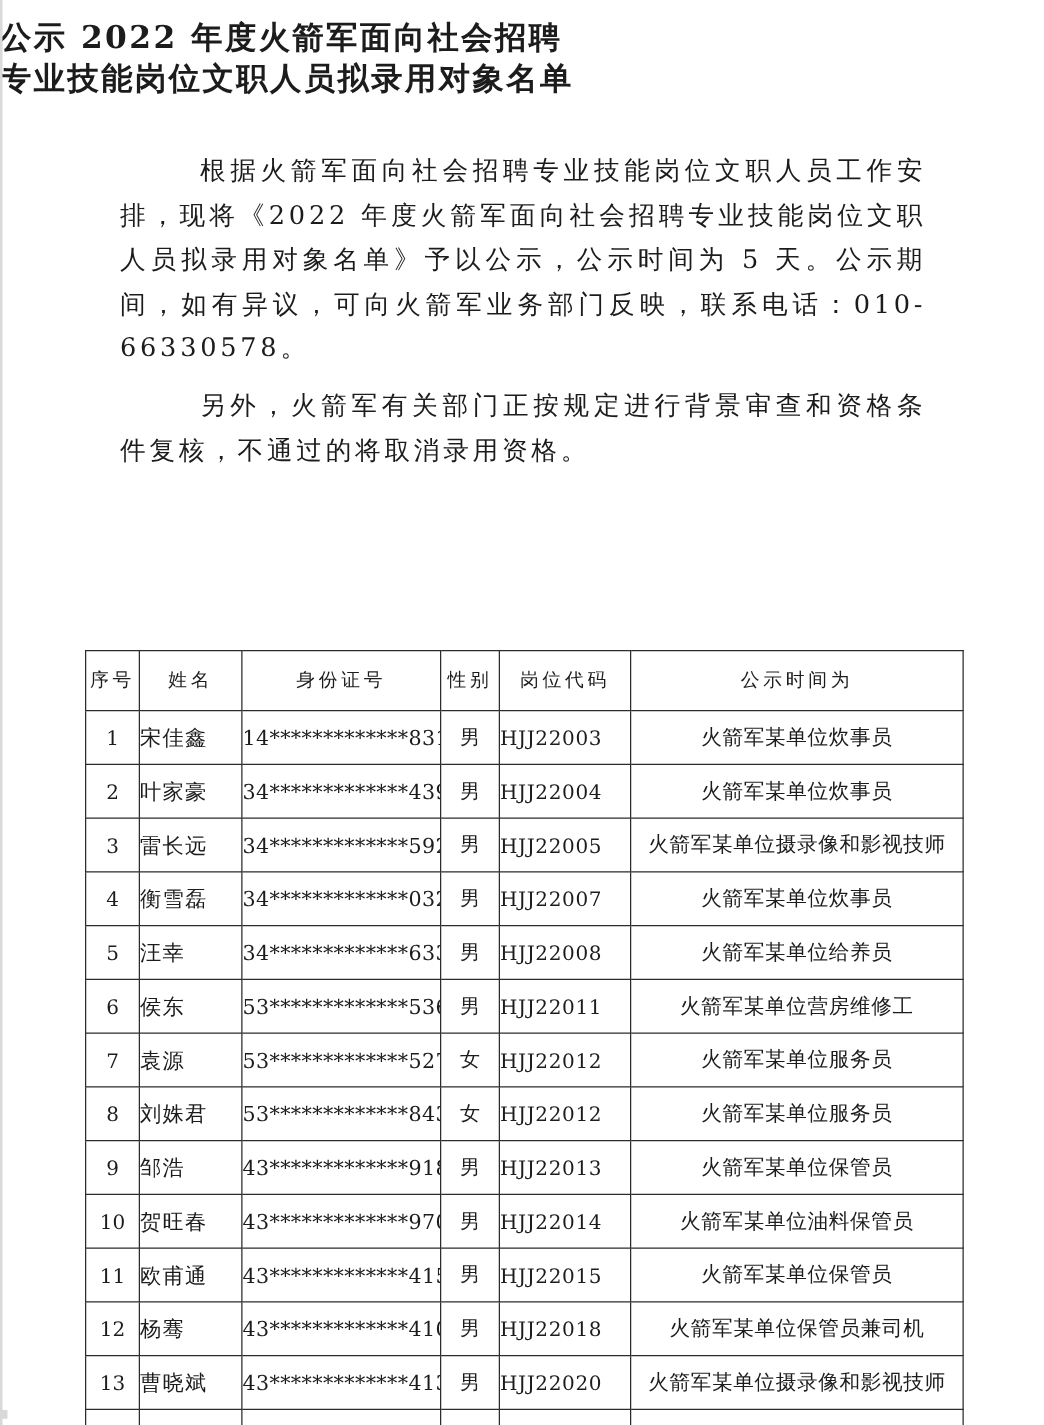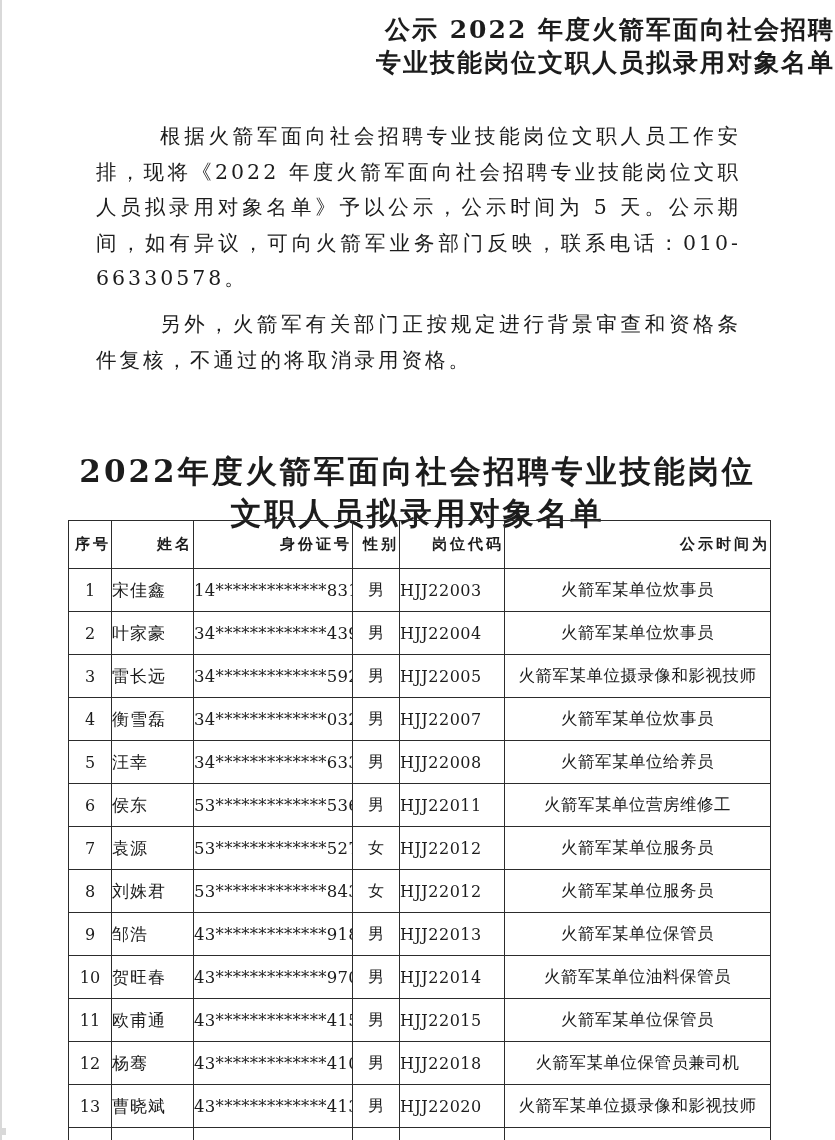--- a/index.html
+++ b/index.html
@@ -21,21 +21,21 @@
   .scan-edge-left{
     position:absolute;left:0;top:0;width:2px;height:100%;
     background:var(--scan);
   }
   .scan-smudge-bottom{
     position:absolute;left:0;top:1128px;width:6px;height:7px;
     background:var(--scan);
   }
   .doc-title{
     padding-top:13px;
-    text-align:right;
+    text-align:left;
     font-weight:bold;
     font-size:25px;
     line-height:33px;
     letter-spacing:2px;
   }
   .body-text{
     margin:40px 84px 0 86px;
     font-size:20.5px;
     line-height:35.6px;
     letter-spacing:3px;
@@ -62,24 +62,24 @@
   }
   table.roster th, table.roster td{
     border:1.5px solid var(--border);
     padding:0;
     overflow:hidden;
     white-space:nowrap;
   }
   table.roster thead tr{height:48px;}
   table.roster tbody tr{height:43px;}
   table.roster th{
-    font-weight:bold;
+    font-weight:normal;
     font-size:15px;
     letter-spacing:3px;
-    text-align:right;
+    text-align:center;
   }
   td.c-no, td.c-gender{font-size:16px;text-align:center;}
   td.c-name{font-size:17px;text-align:left;letter-spacing:1px;}
   td.c-id{font-size:16.5px;text-align:center;letter-spacing:0.3px;}
   td.c-code{font-size:16px;text-align:left;letter-spacing:0.5px;}
   td.c-position{font-size:16.5px;text-align:center;padding-left:7px;letter-spacing:0.5px;}
   tr.partial{height:12px;}
   tr.partial td{border-bottom:none;}
 </style>
 </head>
@@ -92,24 +92,20 @@
   <div class="doc-title">
     <div>公示 2022 年度火箭军面向社会招聘</div>
     <div>专业技能岗位文职人员拟录用对象名单</div>
   </div>
 
   <div class="body-text">
     <p>根据火箭军面向社会招聘专业技能岗位文职人员工作安排，现将《2022 年度火箭军面向社会招聘专业技能岗位文职人员拟录用对象名单》予以公示，公示时间为 5 天。公示期间，如有异议，可向火箭军业务部门反映，联系电话：010-66330578。</p>
     <p>另外，火箭军有关部门正按规定进行背景审查和资格条件复核，不通过的将取消录用资格。</p>
   </div>
 
-  <div class="list-title">
-    <div>2022年度火箭军面向社会招聘专业技能岗位</div>
-    <div>文职人员拟录用对象名单</div>
-  </div>
 
   <table class="roster">
     <colgroup>
       <col style="width:43px">
       <col style="width:82px">
       <col style="width:159px">
       <col style="width:47px">
       <col style="width:105px">
       <col style="width:266px">
     </colgroup>

